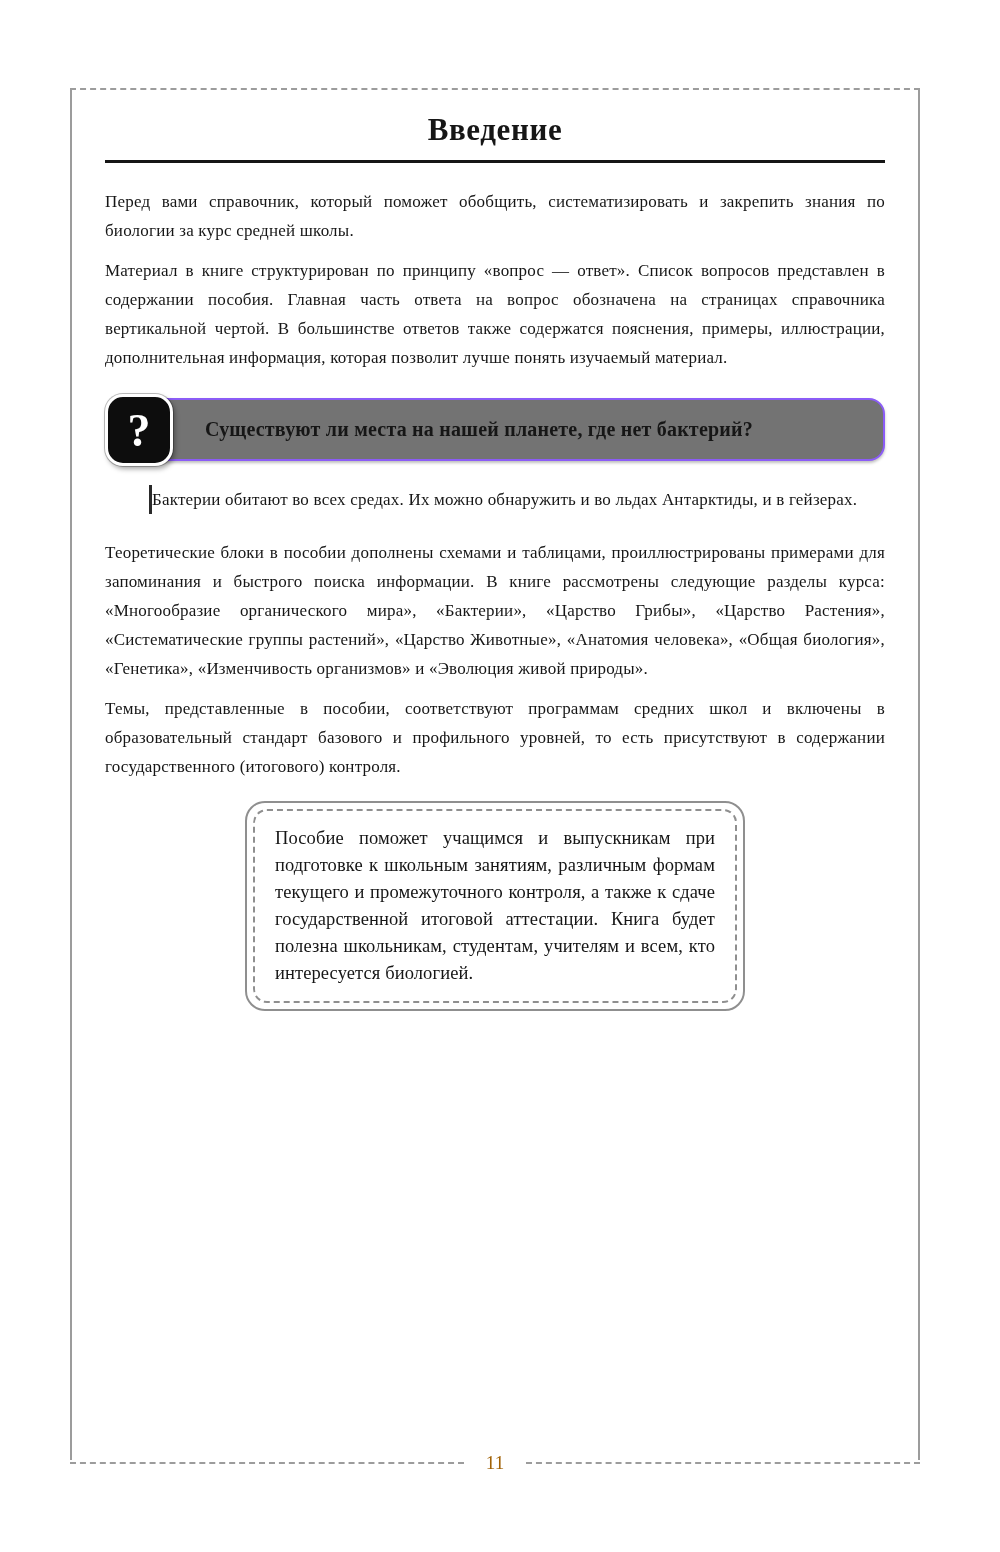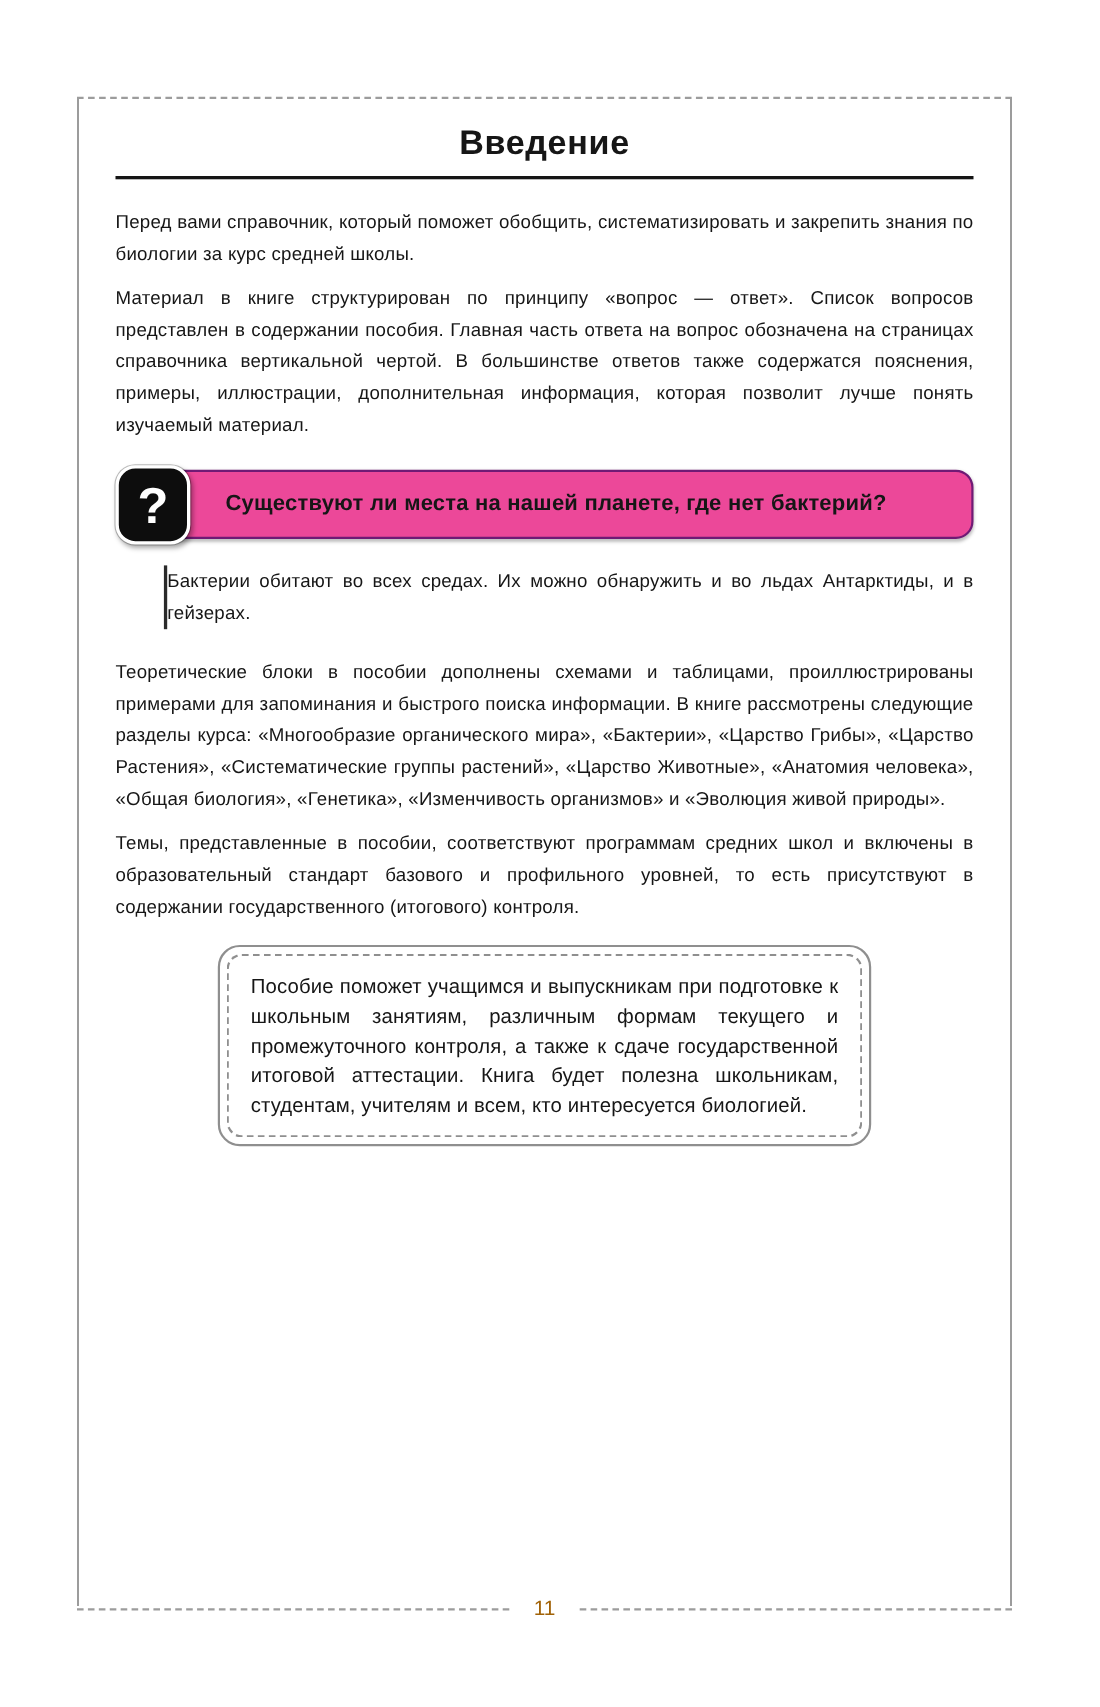--- a/index.html
+++ b/index.html
@@ -1,15 +1,15 @@
 <!DOCTYPE html>
 <html lang="ru"><head>
 <meta charset="utf-8">
 <style>
-  * { margin: 0; padding: 0; box-sizing: border-box; }
+  * { margin: 0; padding: 0; box-sizing: border-box; font-family: Liberation Serif, serif; }
   html, body { width: 1000px; }
   body {
     width: 1000px;
     height: 1552px;
     background: #ffffff;
     font-family: "Liberation Sans", sans-serif;
     color: #161616;
     position: relative;
     overflow: hidden;
   }
@@ -54,42 +54,42 @@
     border-radius: 18px;
     box-shadow: 2px 3px 5px rgba(0,0,0,0.35), 0 0 0 1px rgba(0,0,0,0.25);
     color: #ffffff;
     font-size: 46px;
     font-weight: bold;
     display: flex; align-items: center; justify-content: center;
     z-index: 2;
   }
   .question-box {
     margin-left: 16px;
-    background: #ec4899;
-    border: 2px solid #701a75;
+    background: #737373;
+    border: 2px solid #8b5cf6;
     border-radius: 16px;
     padding: 15px 26px 15px 82px;
     box-shadow: 0 2px 3px rgba(0,0,0,0.25);
   }
   .question-text {
     display: block;
     font-size: 20px;
     font-weight: bold;
     line-height: 29px;
     text-align: justify;
     letter-spacing: 0.2px;
   }
   .answer {
     border-left: 3px solid #2a2a2a;
     margin-bottom: 24px;
     margin-left: 44px;
   }
   .answer .para { margin-bottom: 0; }
   .note-outer {
-    width: 594px;
+    width: 500px;
     margin: 20px auto 0 auto;
     border: 2px solid #8f8f8f;
     border-radius: 20px;
     padding: 6px;
     background: #ffffff;
   }
   .note-inner {
     border: 2px dashed #8f8f8f;
     border-radius: 14px;
     padding: 14px 20px;

